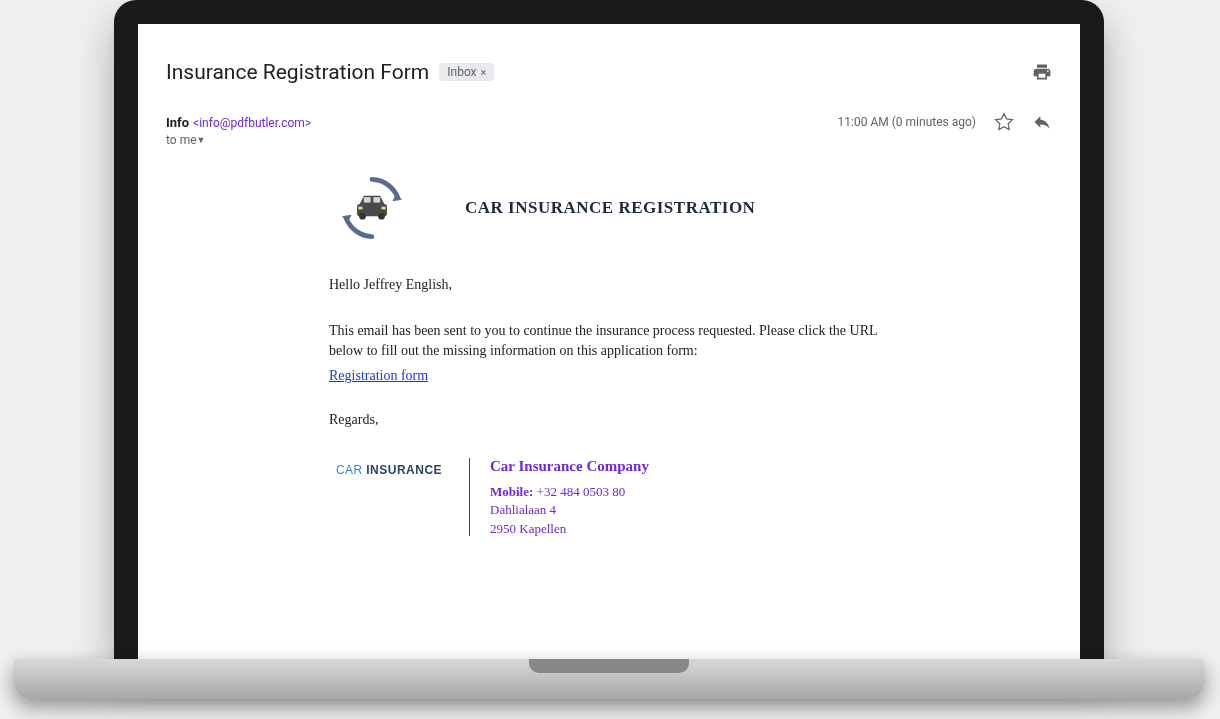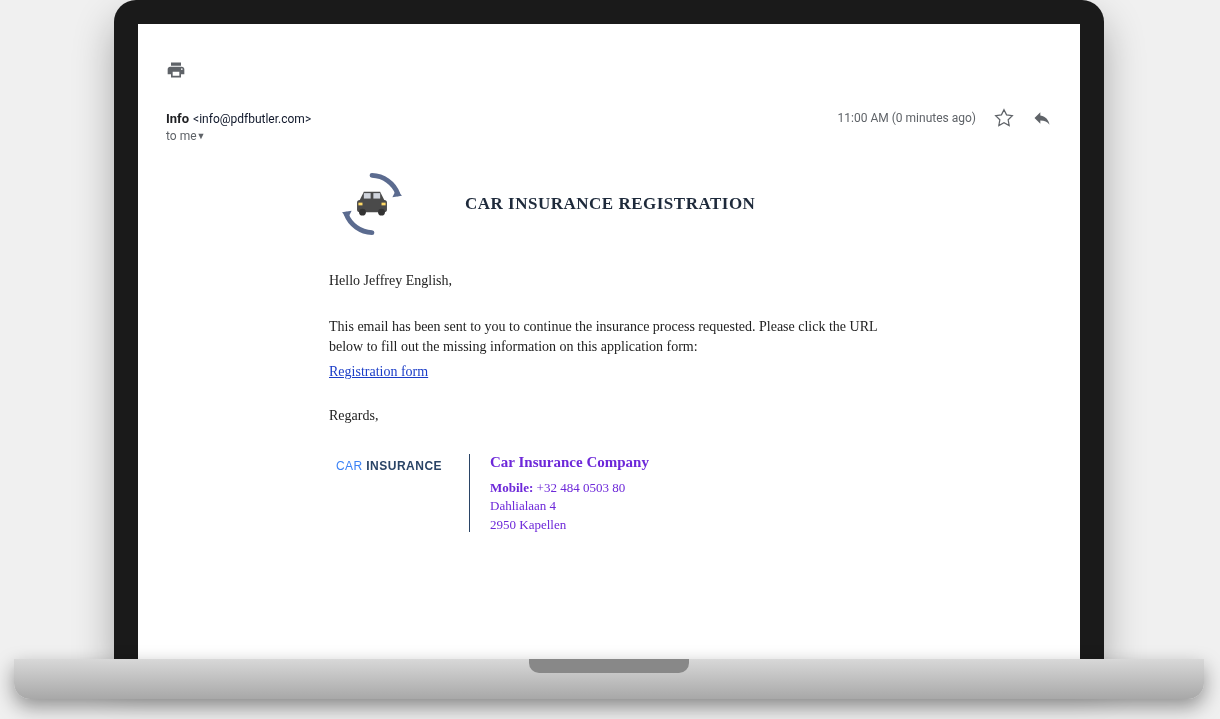--- a/index.html
+++ b/index.html
@@ -86,21 +86,21 @@
       cursor: pointer;
     }
     .sender-row {
       display: flex;
       justify-content: space-between;
       align-items: flex-start;
       margin-bottom: 18px;
     }
     .sender-left { display: flex; flex-direction: column; gap: 2px; }
     .sender-name { font-size: 13px; font-weight: 700; color: #202124; }
-    .sender-email { font-size: 12px; color: #0f172a; font-weight: 400; }
+    .sender-email { font-size: 12px; color: #6d28d9; font-weight: 400; }
     .to-line {
       font-size: 12px;
       color: #5f6368;
       display: flex;
       align-items: center;
       cursor: pointer;
     }
     .to-line .caret { font-size: 9px; }
     .sender-right {
       display: flex;
@@ -166,20 +166,27 @@
     svg { display: block; }
   </style>
 </head>
 <body>
 
 <div class="laptop-frame">
   <div class="screen">
     <div class="email-container">
 
       <div class="subject-row">
+        <div class="subject-left">
+          <span class="subject-title">Insurance Registration Form</span>
+          <span class="inbox-label">
+            <span>Inbox</span>
+            <span class="x">×</span>
+          </span>
+        </div>
         <span class="print-icon">
           <svg width="20" height="20" viewBox="0 0 24 24" fill="currentColor">
               <path d="M19 8H5c-1.66 0-3 1.34-3 3v6h4v4h12v-4h4v-6c0-1.66-1.34-3-3-3zm-3 11H8v-5h8v5zm3-7c-.55 0-1-.45-1-1s.45-1 1-1 1 .45 1 1-.45 1-1 1zm-1-9H6v4h12V3z"></path>
             </svg>
         </span>
       </div>
 
       <div class="sender-row">
         <div class="sender-left">
           <div>

